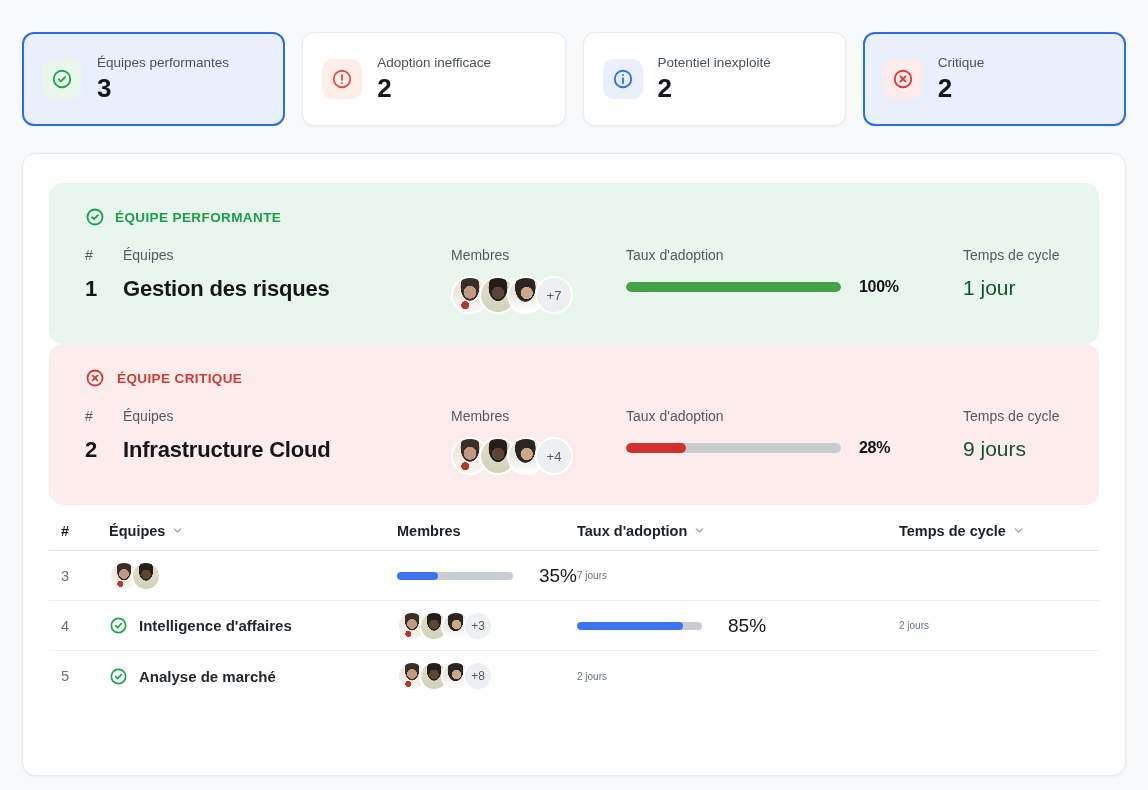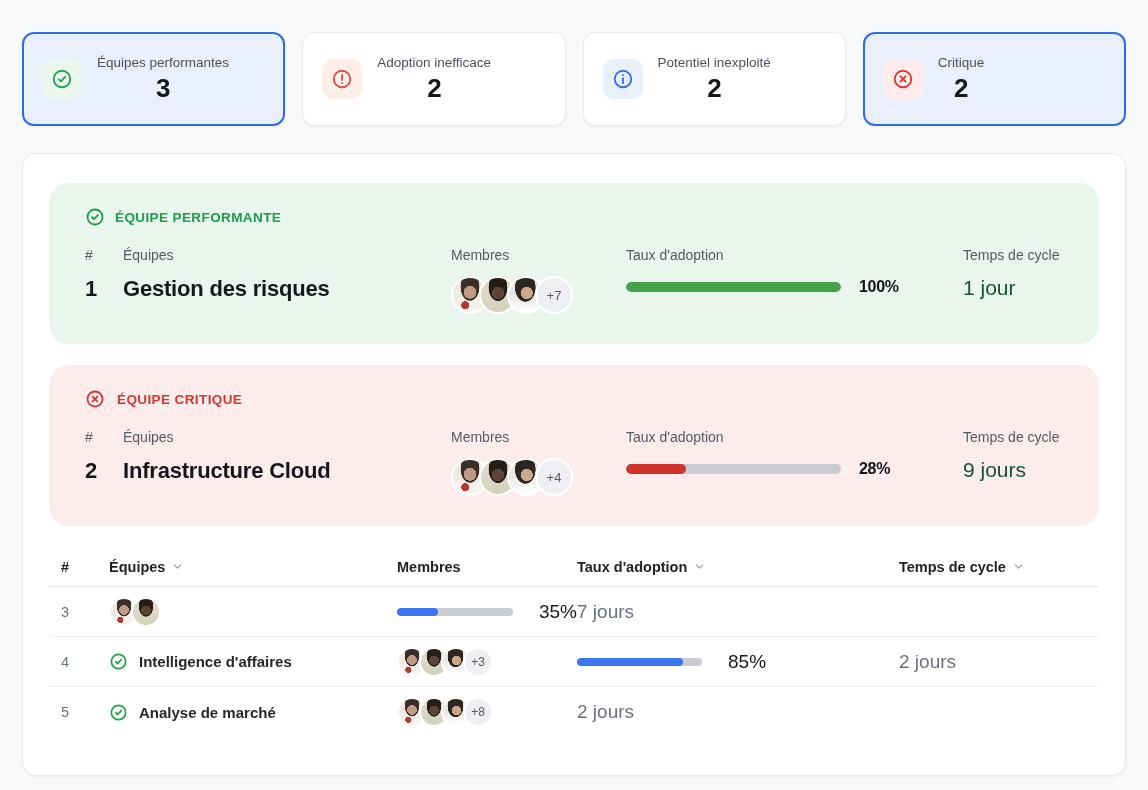--- a/index.html
+++ b/index.html
@@ -4,21 +4,21 @@
 <style>
   * { margin:0; padding:0; box-sizing:border-box; }
   html,body { background:#f8f9fb; }
   .page {
     width:1148px; height:790px; background:#f8f9fb;
     font-family:"Liberation Sans", sans-serif;
     padding:32px 22px 0; overflow:hidden;
   }
 
   
-  .stat-row { display:flex; gap:17px; margin-bottom:27px;text-align:center; }
+  .stat-row { display:flex; gap:17px; margin-bottom:27px; }
   .stat-card {
     flex:1; height:94px; background:#ffffff;
     border:1px solid #e8eaee; border-radius:12px;
     display:flex; align-items:center; gap:15px; padding:0 19px;
     box-shadow:0 1px 2px rgba(16,24,40,.05); cursor:pointer;
   }
   .stat-card.selected { border:2px solid #2e6be6; background:#e9f0fc; padding:0 18px; }
   .badge-square {
     width:40px; height:40px; border-radius:11px; flex:0 0 auto;
     display:flex; align-items:center; justify-content:center;
@@ -31,21 +31,21 @@
   .stat-value { font-size:26px; font-weight:800; color:#16181d; letter-spacing:-.5px; }
 
   
   .panel {
     background:#fff; border:1px solid #e8eaee; border-radius:14px;
     height:623px; padding:29px 26px 0;
     box-shadow:0 1px 3px rgba(16,24,40,.05);
   }
 
   
-  .hl-card { border-radius:20px; padding:24px 36px 30px; margin-bottom:21px; }
+  .hl-card { border-radius:14px; padding:24px 36px 30px; }
   .hl-success { background:#e9f6ee; }
   .hl-danger  { background:#fcecec; }
   .hl-header { display:flex; align-items:center; gap:10px; margin-bottom:20px;
                font-size:13.5px; font-weight:700; letter-spacing:.4px; }
   .hl-success .hl-header { color:#1a9e48; }
   .hl-danger  .hl-header { color:#d03a32;gap:12px; }
   .hl-grid { display:grid; grid-template-columns:38px 328px 175px 337px 1fr; align-items:start; }
   .col-label { font-size:14px; color:#545b63; margin-bottom:13px; }
   .rank { font-size:22px; font-weight:700; color:#14161a; margin-top:9px; }
   .team-name { font-size:22px; font-weight:700; color:#14161a; letter-spacing:-.2px; margin-top:9px; }
@@ -94,21 +94,21 @@
   .t-team { display:flex; align-items:center; gap:11px; font-size:15px; font-weight:600; color:#24272c; }
   .t-team .st-success { color:#22a34a; display:flex; }
   .t-team .st-danger  { color:#d63a32; display:flex; }
   .t-avatars { display:flex; align-items:center; }
   .t-avatars .avatar, .t-avatars .badge-more { width:30px; height:30px; font-size:12px; }
   .t-avatars .avatar + .avatar, .t-avatars .avatar + .badge-more { margin-left:-8px; }
   .t-bar-row { display:flex; align-items:center; gap:26px; }
   .t-bar { width:125px; height:8px; border-radius:5px; background:#c9cdd2; overflow:hidden; }
   .t-bar .fill { height:100%; border-radius:5px; background:#3b76f0; }
   .t-pct { font-size:19px; font-weight:400; color:#17191d; }
-  .t-cycle { font-size:19px; color:#6a7280; }
+  .t-cycle { font-size:10px; color:#6a7280; }
 
   svg { display:block; }
 </style>
 </head>
 <body>
 
 <div class="page">
 
   <div class="stat-row">
 

